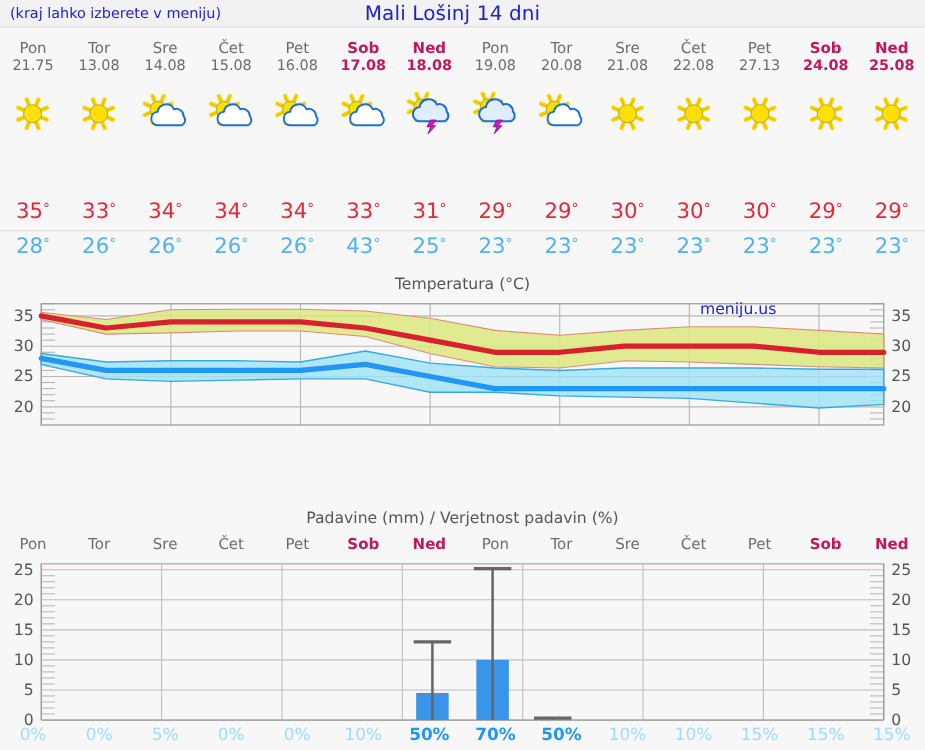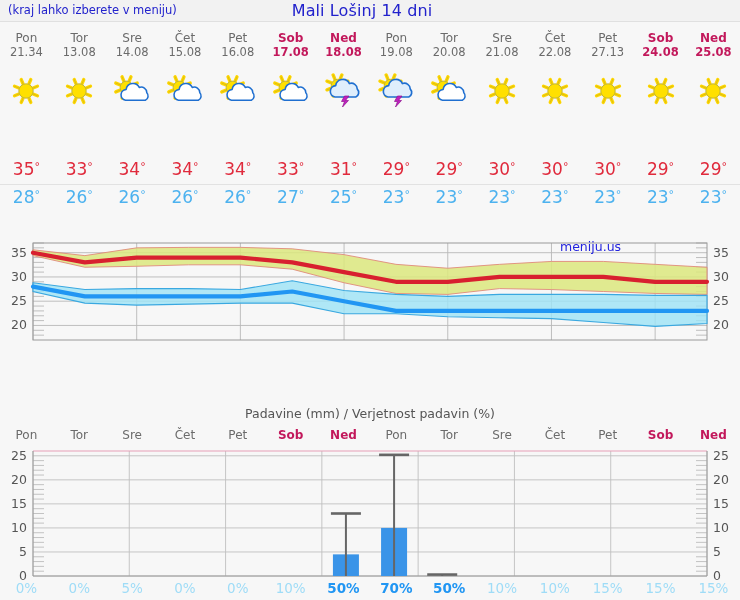--- a/index.html
+++ b/index.html
@@ -87,21 +87,21 @@
 
   <div class="header">
     <div class="hdr-left">(kraj lahko izberete v meniju)</div>
     <div class="hdr-title">Mali Lošinj 14 dni</div>
   </div>
 
   <div class="strip">
     <div class="days-row" id="days-row">
         <div class="day-cell">
           <div class="day-name">Pon</div>
-          <div class="day-date">21.34</div>
+          <div class="day-date">21.75</div>
         </div>
         <div class="day-cell">
           <div class="day-name">Tor</div>
           <div class="day-date">13.08</div>
         </div>
         <div class="day-cell">
           <div class="day-name">Sre</div>
           <div class="day-date">14.08</div>
         </div>
         <div class="day-cell">
@@ -483,32 +483,33 @@
         <div class="t-cell t-max"><span>30</span><span class="deg">°</span></div>
         <div class="t-cell t-max"><span>29</span><span class="deg">°</span></div>
         <div class="t-cell t-max"><span>29</span><span class="deg">°</span></div>
       </div>
     <div class="temps-row temps-min" id="tmin-row">
         <div class="t-cell t-min"><span>28</span><span class="deg">°</span></div>
         <div class="t-cell t-min"><span>26</span><span class="deg">°</span></div>
         <div class="t-cell t-min"><span>26</span><span class="deg">°</span></div>
         <div class="t-cell t-min"><span>26</span><span class="deg">°</span></div>
         <div class="t-cell t-min"><span>26</span><span class="deg">°</span></div>
-        <div class="t-cell t-min"><span>27</span><span class="deg">°</span></div>
+        <div class="t-cell t-min"><span>43</span><span class="deg">°</span></div>
         <div class="t-cell t-min"><span>25</span><span class="deg">°</span></div>
         <div class="t-cell t-min"><span>23</span><span class="deg">°</span></div>
         <div class="t-cell t-min"><span>23</span><span class="deg">°</span></div>
         <div class="t-cell t-min"><span>23</span><span class="deg">°</span></div>
         <div class="t-cell t-min"><span>23</span><span class="deg">°</span></div>
         <div class="t-cell t-min"><span>23</span><span class="deg">°</span></div>
         <div class="t-cell t-min"><span>23</span><span class="deg">°</span></div>
         <div class="t-cell t-min"><span>23</span><span class="deg">°</span></div>
       </div>
   </div>
 
+  <div class="chart-title" style="top:219px;">Temperatura (°C)</div>
   <div class="watermark">meniju.us</div>
   <div class="temp-chart">
     <svg id="temp-svg" width="740" height="195" viewBox="0 0 740 195">
         <rect x="33" y="43" width="674" height="97" fill="#f7f7f7"></rect>
         <line x1="33" y1="135.15" x2="44" y2="135.15" stroke="#b0b0b0" stroke-width="0.8"></line>
         <line x1="696" y1="135.15" x2="707" y2="135.15" stroke="#b0b0b0" stroke-width="0.8"></line>
         <line x1="33" y1="130.3" x2="44" y2="130.3" stroke="#b0b0b0" stroke-width="0.8"></line>
         <line x1="696" y1="130.3" x2="707" y2="130.3" stroke="#b0b0b0" stroke-width="0.8"></line>
         <line x1="33" y1="125.45" x2="707" y2="125.45" stroke="#b8b8b8" stroke-width="0.9"></line>
         <text x="27" y="129.45" text-anchor="end" font-size="12.5" fill="#555" font-family="&quot;DejaVu Sans&quot;, &quot;Liberation Sans&quot;, sans-serif">20</text>

